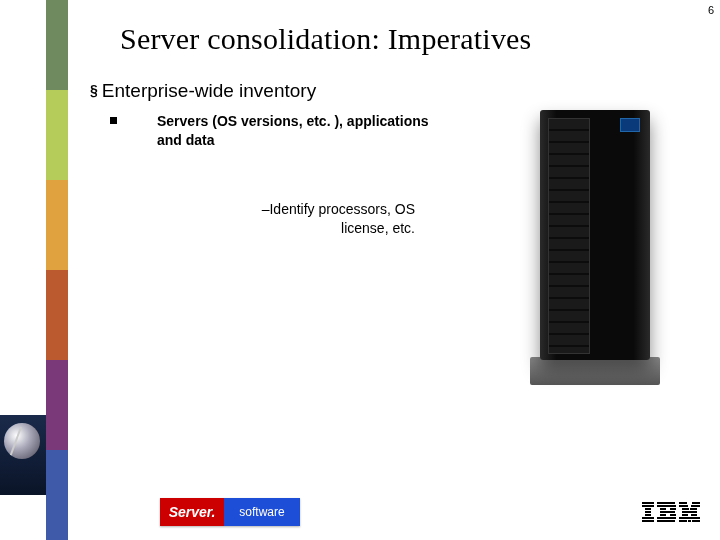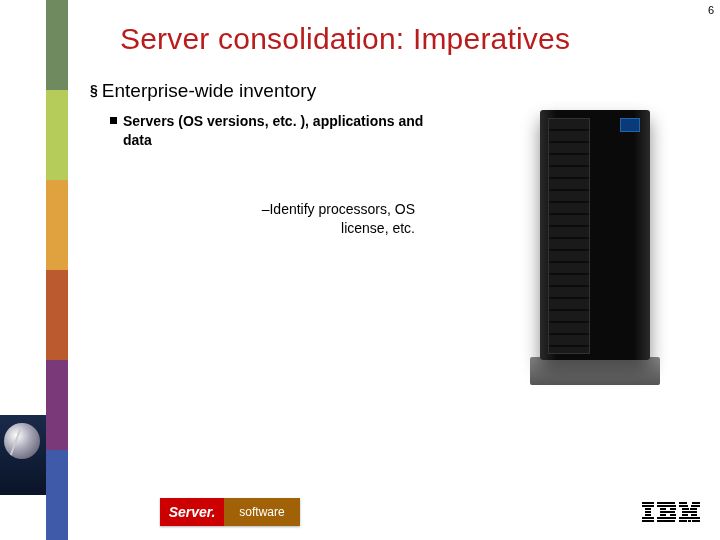--- a/index.html
+++ b/index.html
@@ -8,39 +8,39 @@
   .page-number { position: absolute; top: 4px; right: 6px; font-size: 11px; color: #000; }
   .sidebar { position: absolute; left: 0; top: 0; width: 68px; height: 540px; background: #fff; }
   .sidebar .stripe { position: absolute; left: 46px; top: 0; width: 22px; height: 540px; display: flex; flex-direction: column; }
   .stripe div { flex: 1; }
   .s1 { background: #6f8a5f; } .s2 { background: #b6cc5a; } .s3 { background: #e0a23e; }
   .s4 { background: #bb5a2e; } .s5 { background: #7a3a7a; } .s6 { background: #3f5aa8; }
   .sidebar .dish { position: absolute; left: 0; bottom: 45px; width: 46px; height: 80px; background: linear-gradient(#1a2a4a,#0a1428); }
   .sidebar .dish::before { content:""; position:absolute; left:4px; top:8px; width:36px; height:36px; border-radius:50%; background: radial-gradient(circle at 35% 35%, #fff, #aab 40%, #445 100%); }
   .sidebar .dish::after { content:""; position:absolute; left:20px; top:12px; width:2px; height:30px; background:#ccc; transform: rotate(20deg); transform-origin: top; }
   .content { position: absolute; left: 80px; top: 0; right: 0; bottom: 0; }
-  .title { position: absolute; left: 40px; top: 22px; font-size: 30px; letter-spacing: .2px; color: #b91c1c; }
+  .title { position: absolute; left: 40px; top: 22px; font-size: 30px; letter-spacing: .2px; color: #000000; font-family: Liberation Serif, serif; }
   .h1 { position: absolute; left: 10px; top: 80px; font-size: 19px; color:#000; }
   .h1 .bullet-sq { color:#000; font-weight:bold; margin-right:4px; font-size:14px; position:relative; top:-2px; }
   .bullets { position: absolute; left: 30px; top: 112px; width: 330px; font-size: 14px; line-height: 1.35; font-weight: bold; }
-  .bullets .row { display:flex; margin-bottom: 4px; }
+  .bullets .row { display:flex; margin-bottom: 4px; gap: 34px; }
   .bullets .sq { flex:0 0 auto; width:7px; height:7px; background:#000; margin-top:5px; margin-right:6px; }
   .bullets .txt { flex:1; }
   .sub { position: absolute; left: 55px; top: 200px; width: 280px; font-size: 14px; line-height:1.35;text-align:right; }
   .sub .dash { display:inline-block; width:12px; }
   .sub .indent { padding-left: 14px; display:block; }
   .server { position: absolute; right: 60px; top: 110px; width: 130px; height: 275px; }
   .server .cab { position:absolute; left:10px; top:0; width:110px; height:250px; background: linear-gradient(90deg,#2a2a2a,#0a0a0a 15%,#0a0a0a 85%,#2a2a2a); border-radius:3px; box-shadow: 0 10px 18px rgba(0,0,0,.45); }
   .server .cab::before { content:""; position:absolute; left:8px; top:8px; width:40px; height:234px; background: repeating-linear-gradient(#1a1a1a 0 10px,#0c0c0c 10px 12px); border:1px solid #333; }
   .server .cab::after { content:""; position:absolute; right:10px; top:8px; width:18px; height:12px; background:#0b3a7a; border:1px solid #2266aa; }
   .server .base { position:absolute; left:0; bottom:0; width:130px; height:28px; background: linear-gradient(#888,#555); border-radius:2px; }
   .footer { position: absolute; left: 80px; right: 10px; bottom: 14px; height: 36px; }
   .tivoli { position:absolute; left:0; bottom:0; display:flex; height:28px; box-shadow: 0 1px 2px rgba(0,0,0,.3); }
   .tivoli .red { width:64px; background:#c00; color:#fff; font-style:italic; font-weight:bold; font-size:14px; display:flex; align-items:center; justify-content:center; padding:0 8px; }
-  .tivoli .gray { width:76px; background:#a16207; color:#fff; font-size:12px; display:flex; align-items:center; justify-content:center; }
+  .tivoli .gray { width:76px; background:#1d4ed8; color:#fff; font-size:12px; display:flex; align-items:center; justify-content:center; }
   .ibm { position:absolute; right:10px; bottom:2px; width:58px; height:22px; }
   .ibm svg { width:58px; height:22px; }
 </style>
 </head>
 <body>
 
 <div class="slide">
   <div class="page-number">6</div>
 
   <div class="sidebar">

